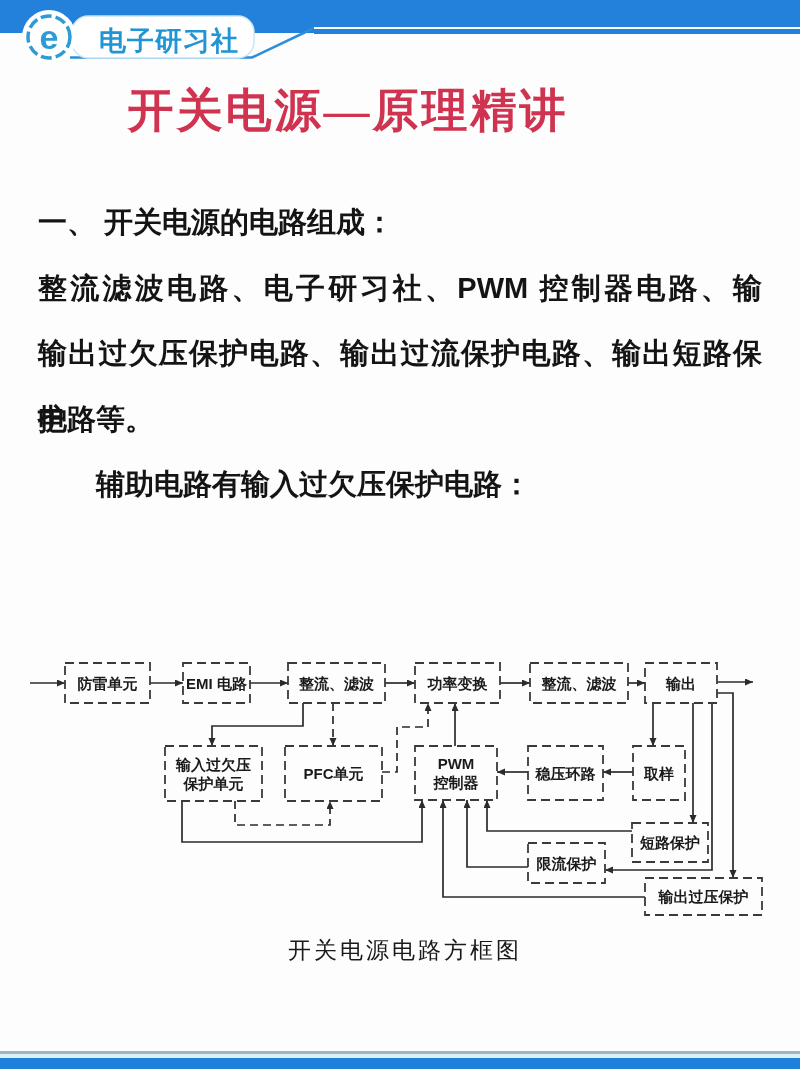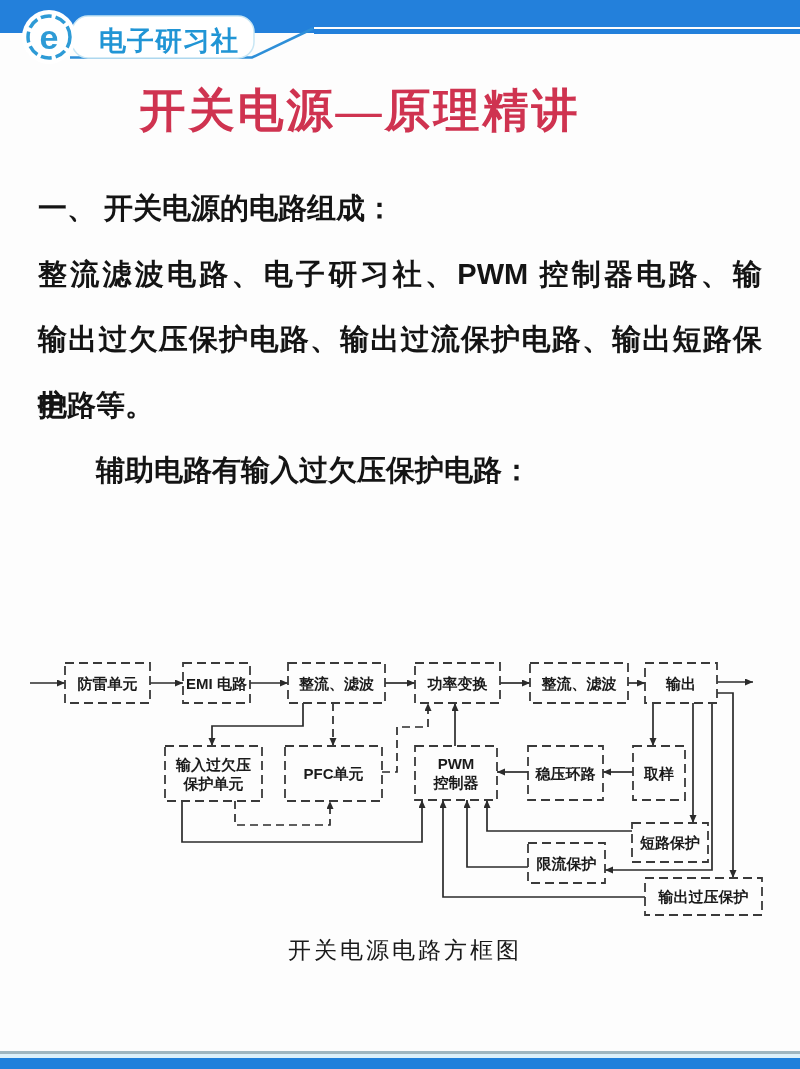--- a/index.html
+++ b/index.html
@@ -3,25 +3,25 @@
 <meta charset="utf-8">
 <style>
   html,body{margin:0;padding:0;}
   #page{position:relative;width:800px;height:1069px;background:#FDFDFD;overflow:hidden;
         font-family:"Liberation Sans","DejaVu Sans",sans-serif;}
   
   #header{position:absolute;top:0;left:0;width:800px;height:66px;}
   #brand-title{position:absolute;left:99px;top:23px;font-size:27px;font-weight:700;
         color:#2095D5;letter-spacing:1px;}
   
-  #page-title{position:absolute;top:80px;left:12px;width:696px;text-align:center;margin:0;
+  #page-title{position:absolute;top:80px;left:0;width:696px;text-align:center;margin:0;
         font-family:"Liberation Serif","DejaVu Serif",serif;font-size:46px;font-weight:700;
         color:#CF3350;letter-spacing:3px;}
   
-  #bodytext{position:absolute;left:38px;top:176px;width:724px;color:#141414;}
+  #bodytext{position:absolute;left:38px;top:190px;width:724px;color:#141414;}
   .line{font-size:29px;line-height:65.5px;height:65.5px;font-weight:600;
         font-family:"Liberation Sans","DejaVu Sans",sans-serif;}
   .fill{text-align:justify;text-align-last:justify;}
   .indent{text-indent:58px;}
   
   #diagram-svg{position:absolute;left:20px;top:640px;
         font-family:"Liberation Sans","DejaVu Sans",sans-serif;}
   
   #footer{position:absolute;left:0;top:1051px;width:800px;}
   #footer .f1{height:3px;background:#9FB6C0;}

